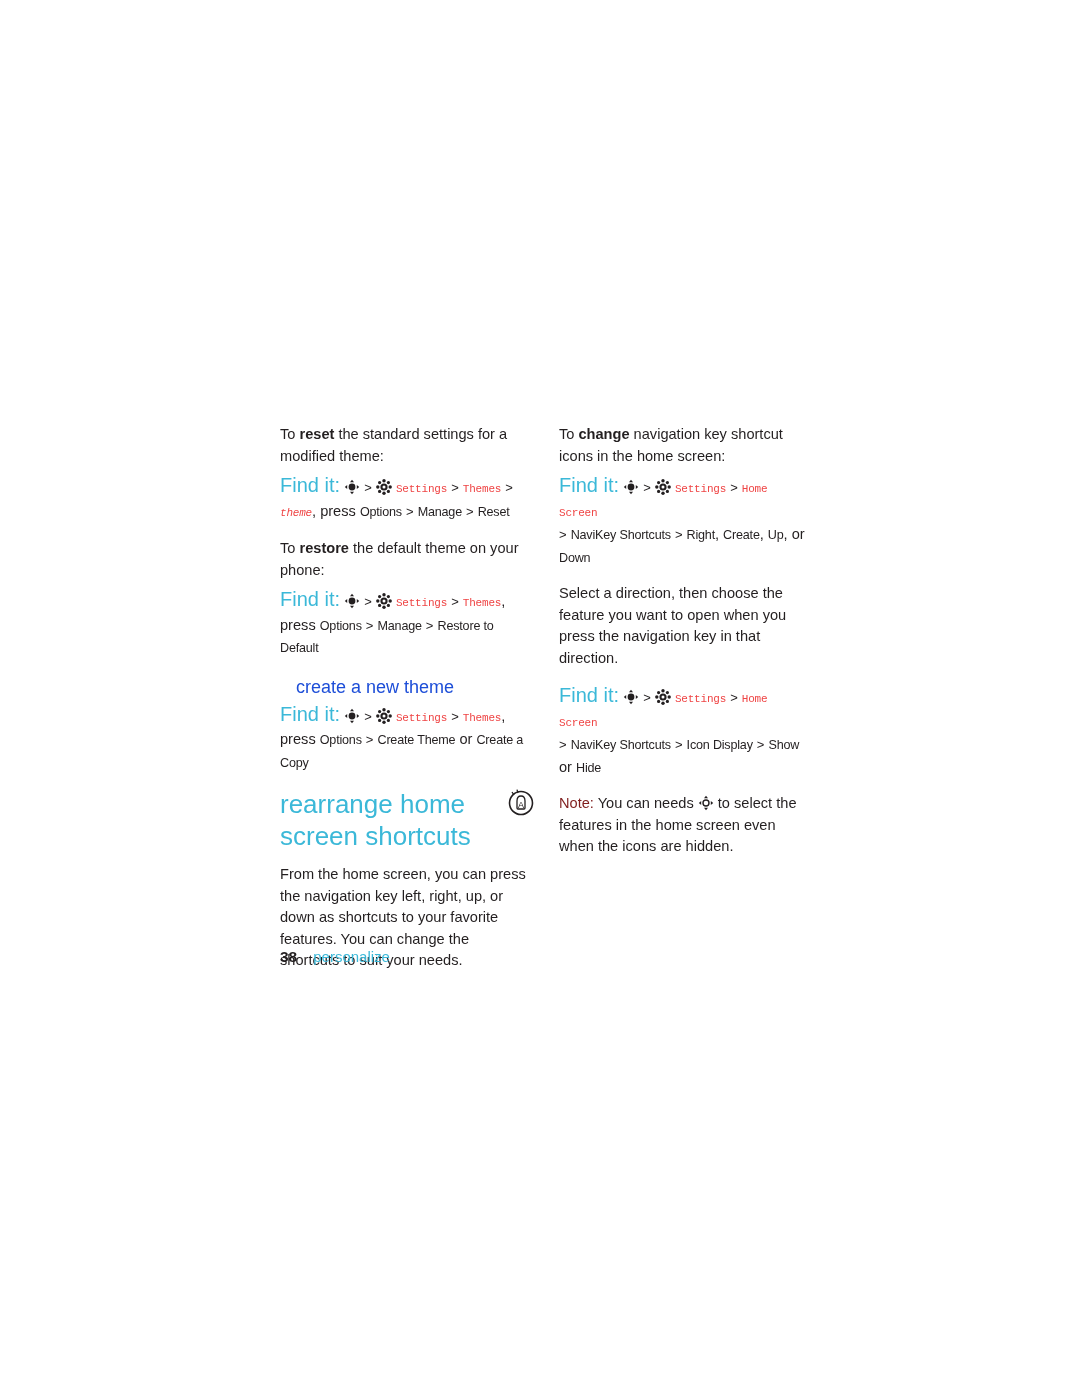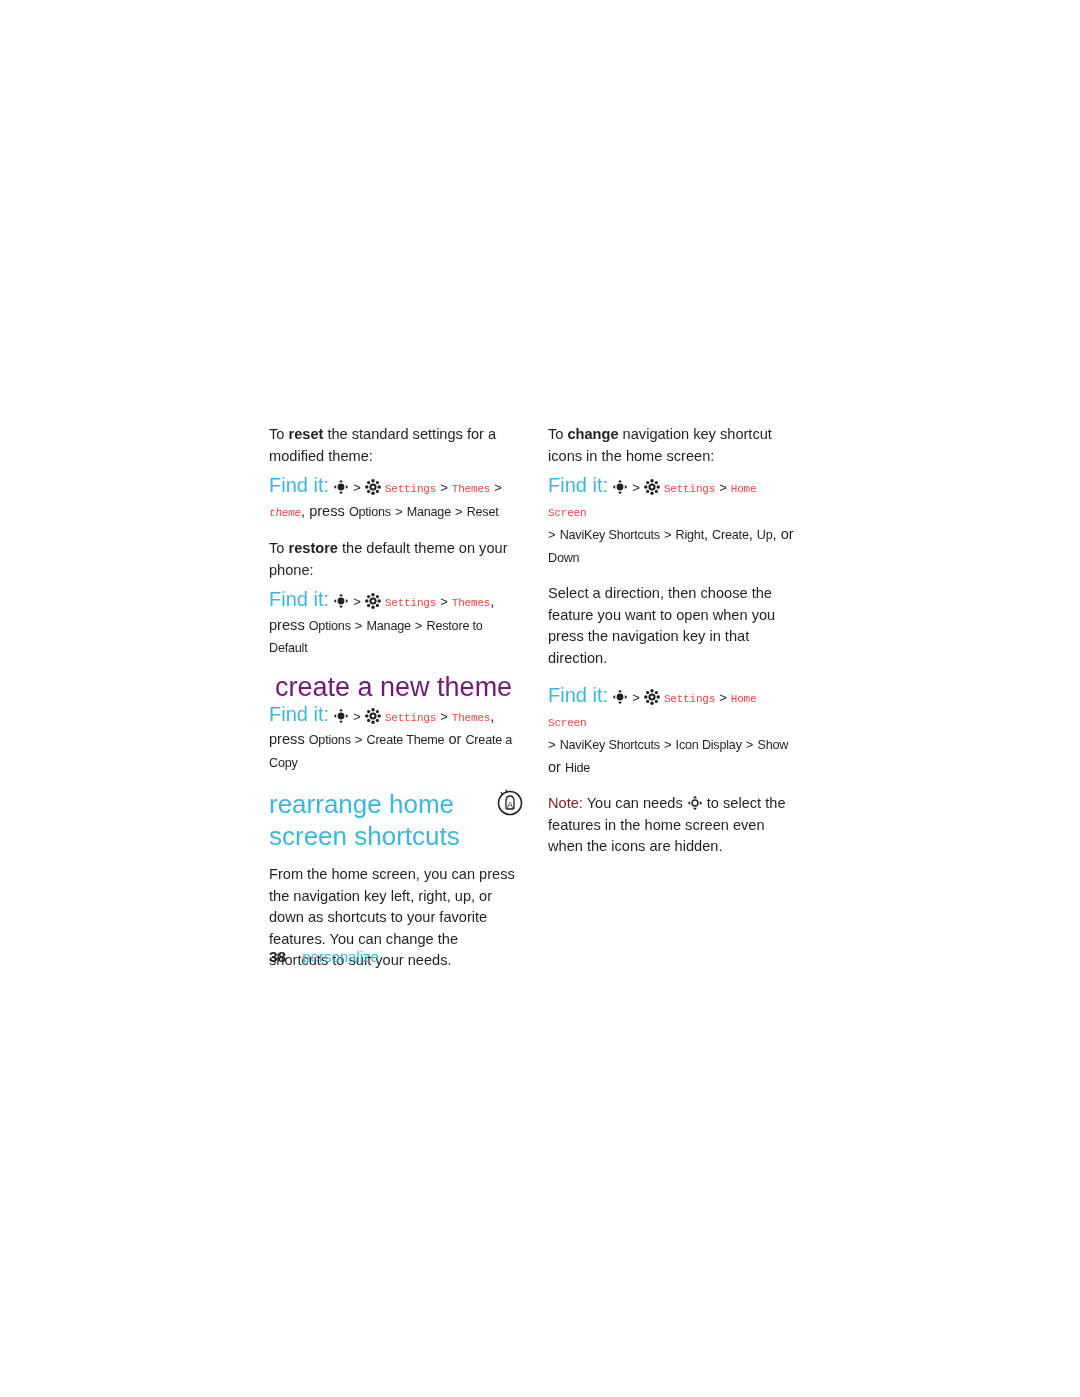--- a/index.html
+++ b/index.html
@@ -9,21 +9,21 @@
   }
   body {
     width: 1080px;
     height: 1397px;
     position: relative;
     font-family: "Liberation Sans", sans-serif;
     color: #231f20;
   }
   .page {
     position: absolute;
-    left: 1px; top: 0;
+    left: 12px; top: 0;
     width: 1000px;
     height: 1397px;
   }
   .col {
     position: absolute;
     width: 250px;
   }
   .col-left { left: 268px; top: 424px; }
   .col-right { left: 547px; top: 424px; }
 
@@ -55,24 +55,24 @@
   .menu-b {
     font-family: "Liberation Sans Narrow", "Liberation Sans", sans-serif;
     font-size: 12.6px;
     letter-spacing: -0.2px;
     color: #231f20;
   }
   .sep { color: #231f20; font-size: 13px; }
   .ital { font-style: italic; }
 
   h2.teal {
-    color: #701a75;
-    font-size: 27px;
+    color: #1d4ed8;
+    font-size: 18px;
     font-weight: normal;
-    margin: 0 0 4px 6px;
+    margin: 0 0 4px 16px;
     line-height: 26px;
   }
   h1.bigteal {
     color: #3bb8d8;
     font-size: 26px;
     font-weight: normal;
     margin: 0 0 12px 0;
     line-height: 32px;
   }
   .note-lbl { color: #7f1d1d; }

